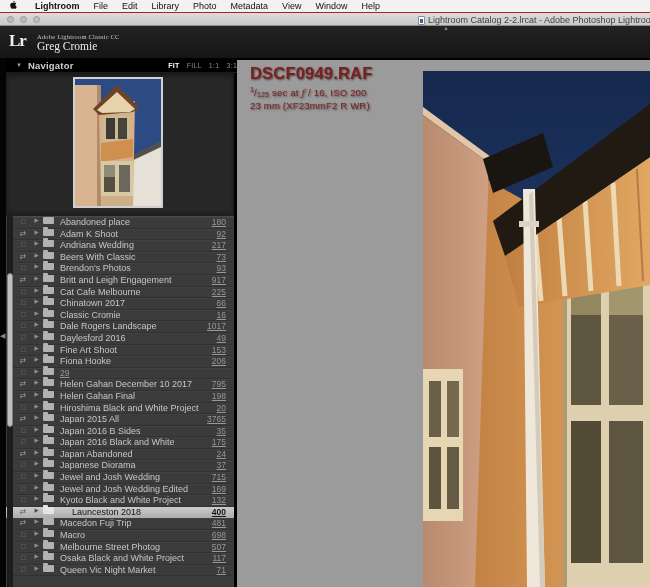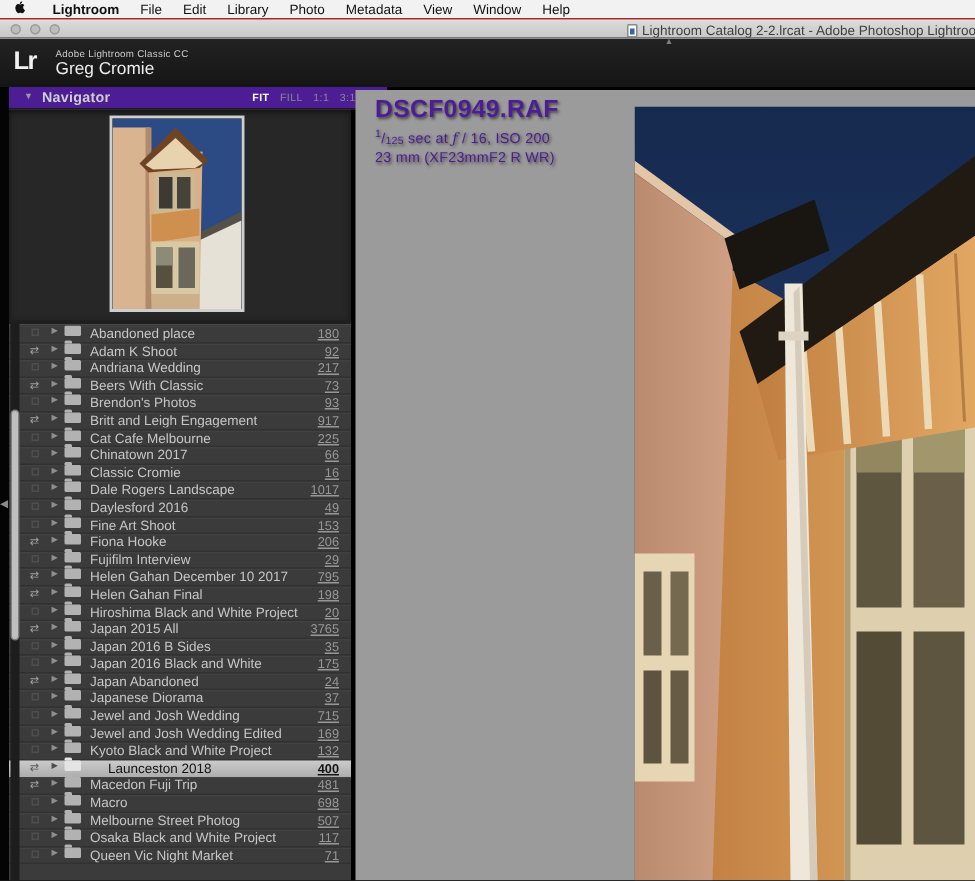--- a/index.html
+++ b/index.html
@@ -23,37 +23,37 @@
     align-items:center;gap:3px;overflow:hidden;white-space:nowrap;font-size:9px;color:#3f3f3f;}
   .docicon{width:7px;height:9px;background:#fdfdfd;border:1px solid #8a8a8a;border-radius:1px;
     flex:0 0 auto;position:relative;}
   .docicon:after{content:"";position:absolute;left:1px;top:2px;width:3px;height:4px;background:#3a62a8;}
 
   
   .appwin{position:absolute;left:0;top:26px;width:650px;height:561px;background:#000;}
 
   
   .identity{position:absolute;left:0;top:0;width:650px;height:32px;
-    background:linear-gradient(#222,#151515);}
+    background:linear-gradient(#222,#151515);font-family:Liberation Serif, serif;}
   .lr-logo{position:absolute;left:9px;top:5px;color:#f0f0f0;font-size:17px;font-weight:bold;
     letter-spacing:-1px;}
   .id-app{position:absolute;left:37px;top:7px;font-size:6.5px;color:#c9c9c9;letter-spacing:.2px;}
   .id-name{position:absolute;left:37px;top:14px;font-size:11.5px;color:#ededed;}
   .top-collapse{position:absolute;left:443px;top:-1px;font-size:6px;color:#7d7d7d;line-height:6px;}
 
   
   .left-edge{position:absolute;left:0;top:32px;width:6px;height:529px;background:#040404;}
   .left-collapse{position:absolute;left:0px;top:306px;font-size:7px;color:#8a8a8a;}
   .scroll-track{position:absolute;left:7px;top:189px;width:6px;height:372px;background:#1d1d1d;}
   .scroll-thumb{position:absolute;left:7px;top:247px;width:6px;height:154px;background:#bfbfbf;
     border:1px solid #7f7f7f;border-radius:3px;}
 
   
   .left-panel{position:absolute;left:6px;top:32px;width:228px;height:529px;background:#3b3b3b;}
-  .nav-header{position:absolute;left:0;top:0;width:252px;height:15px;background:#4c1d95;
+  .nav-header{position:absolute;left:0;top:0;width:252px;height:15px;background:#000000;
     display:flex;align-items:center;border-bottom:1px solid #1c1c1c;}
   .nav-tri{color:#9a9a9a;font-size:6px;margin:0 6px 0 10px;}
   .nav-title{color:#cfcfcf;font-size:9.5px;font-weight:bold;letter-spacing:.2px;}
   .nav-zooms{margin-left:auto;display:flex;align-items:center;gap:7px;padding-right:8px;}
   .zoom-mode{font-size:7px;color:#8a8a8a;letter-spacing:.3px;}
   .zoom-mode.active{color:#fff;font-weight:bold;}
   .zoom-toggle{font-size:7px;color:#8a8a8a;}
   .nav-body{position:absolute;left:0;top:15px;width:228px;height:140px;background:#272727;
     box-shadow:inset 0 2px 5px rgba(0,0,0,.5);}
   .nav-thumb{position:absolute;left:67px;top:4px;width:90px;height:131px;background:#111;
@@ -77,21 +77,21 @@
   .frow.selected{background:linear-gradient(#cbcbcb,#adadad);box-shadow:none;}
   .frow.selected .fname{color:#141414;margin-left:12px;}
   .frow.selected .fcount{color:var(--selected-row-text,#141414);font-weight:bold;}
   .frow.selected .sync{color:#5a5a5a;}
   .frow.selected .disc{color:#4c4c4c;}
   .frow.selected .ficon,.frow.selected .ficon:before{background:#e4e4e4;border:0;}
 
   
   .main{position:absolute;left:237px;top:34px;width:413px;height:527px;
     background:var(--preview-bg,#9b9b9b);}
-  .meta{position:absolute;left:13px;top:4px;color:#4c1d95;text-shadow:1px 1px 2px rgba(40,40,40,.75);}
+  .meta{position:absolute;left:13px;top:4px;color:#7f1d1d;text-shadow:1px 1px 2px rgba(40,40,40,.75);}
   .meta .fname{font-size:16.5px;font-weight:bold;letter-spacing:.2px;}
   .meta .line{font-size:9.5px;margin-top:2.5px;letter-spacing:.2px;}
   .meta sup{font-size:7px;vertical-align:4px;}
   .meta sub{font-size:7px;vertical-align:-1px;}
   .meta .fstop{font-style:italic;font-family:"DejaVu Serif",serif;}
   .photo{position:absolute;left:186px;top:11px;width:227px;height:516px;}
 </style>
 </head>
 <body>
 
@@ -267,21 +267,20 @@
             <span class="sync">⇄</span>
             <span class="disc">▶</span>
             <span class="ficon"></span>
             <span class="fname">Fiona Hooke</span>
             <span class="fcount">206</span>
           </div>
           <div class="frow">
             <span class="sync"><span class="sq"></span></span>
             <span class="disc">▶</span>
             <span class="ficon"></span>
-            <span class="fname">Fujifilm Interview</span>
             <span class="fcount">29</span>
           </div>
           <div class="frow">
             <span class="sync">⇄</span>
             <span class="disc">▶</span>
             <span class="ficon"></span>
             <span class="fname">Helen Gahan December 10 2017</span>
             <span class="fcount">795</span>
           </div>
           <div class="frow">

